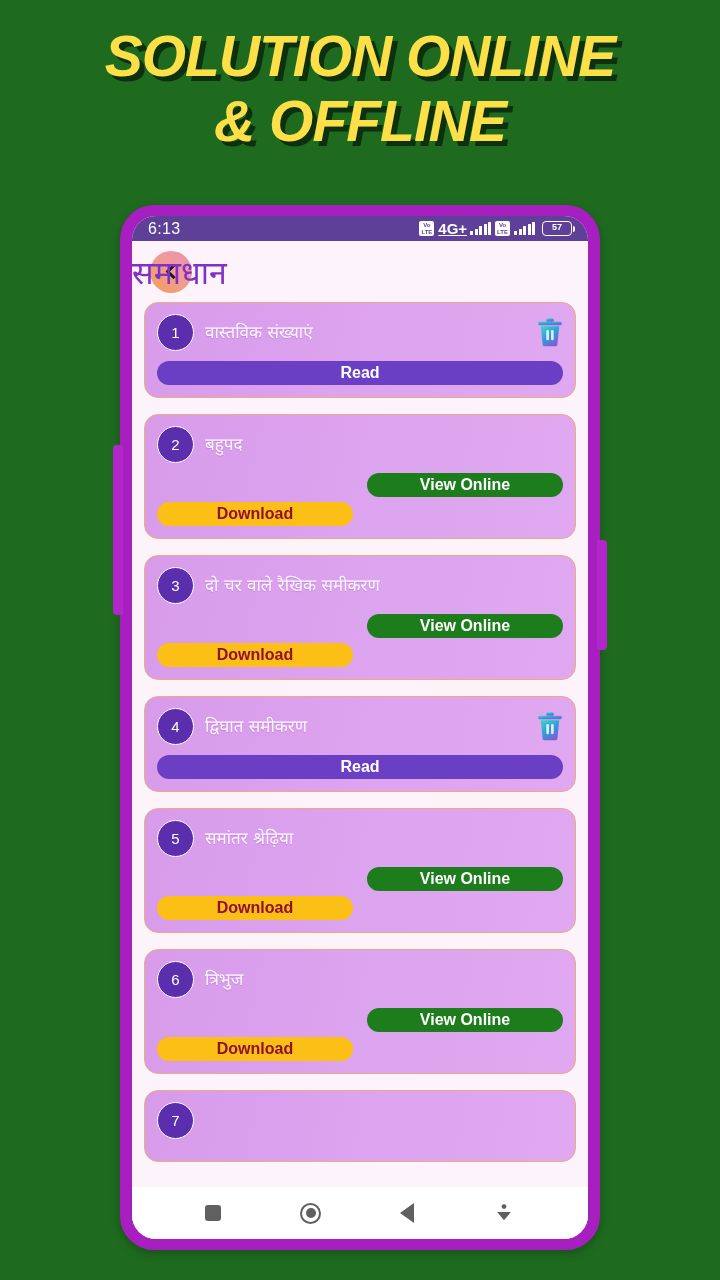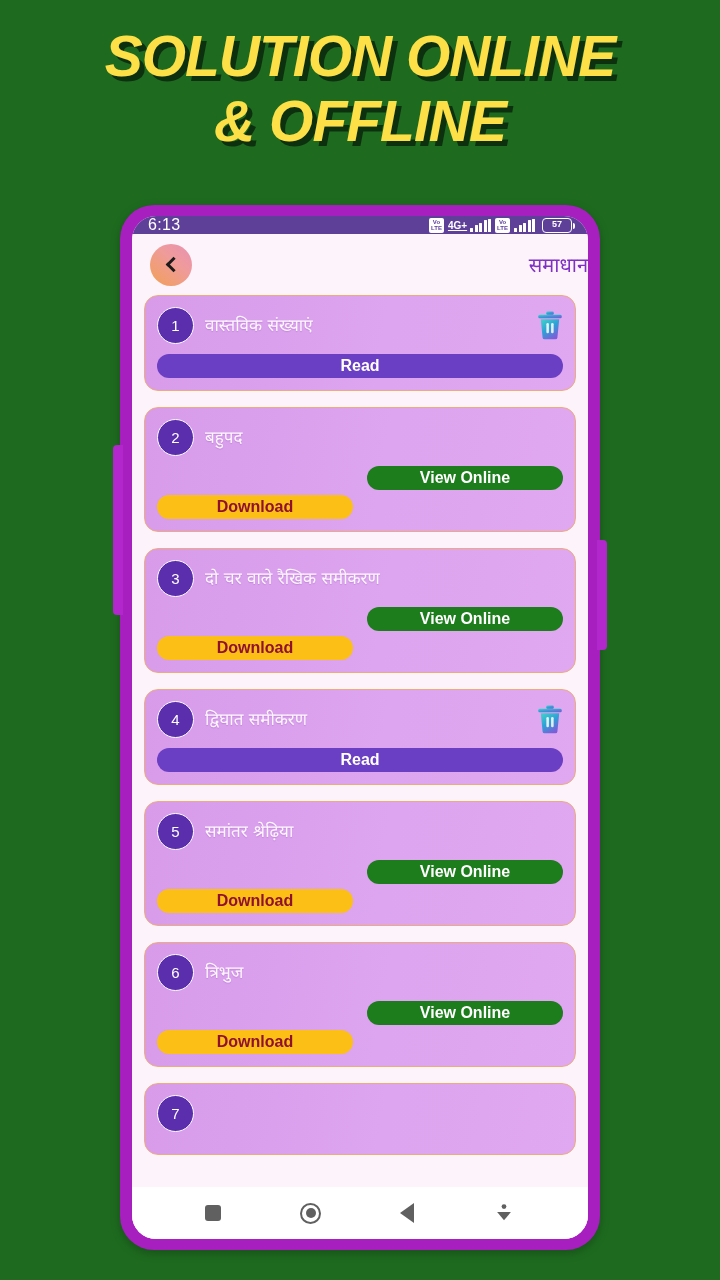--- a/index.html
+++ b/index.html
@@ -57,40 +57,40 @@
     width:456px; height:1023px;
     background:#fdf4fb;
     border-radius:24px;
     overflow:hidden;
     display:flex;
     flex-direction:column;
   }
 
   
   .statusbar {
-    height:18px;
+    height:25px;
     background:#5f4099;
     display:flex;
     align-items:center;
     justify-content:space-between;
     padding:0 16px;
     flex:none;
     color:#ffffff;
   }
   .sb-time { font-size:16px; font-weight:normal; letter-spacing:0.3px; }
   .sb-icons { display:flex; align-items:center; gap:4px; }
   .volte {
     background:#ffffff; color:#5f4099;
     font-size:6px; font-weight:bold;
     line-height:6.5px;
     padding:1px 2px;
     border-radius:2px;
     text-align:center;
   }
-  .net-label { font-size:10px; font-weight:bold; margin-right:-1px;text-decoration:underline; }
+  .net-label { font-size:15px; font-weight:bold; margin-right:-1px;text-decoration:underline; }
   .bars { display:flex; align-items:flex-end; gap:1.5px; height:13px; }
   .bars i { width:3px; background:#ffffff; display:block; border-radius:0.5px; }
   .bars i:nth-child(1){ height:4px; }
   .bars i:nth-child(2){ height:6.5px; }
   .bars i:nth-child(3){ height:9px; }
   .bars i:nth-child(4){ height:11.5px; }
   .bars i:nth-child(5){ height:13px; }
   .battery {
     border:1.5px solid #ffffff; border-radius:4px;
     width:30px; height:15px;
@@ -124,22 +124,22 @@
   .chev {
     width:11px; height:11px;
     border-left:3px solid #1b1b1b;
     border-bottom:3px solid #1b1b1b;
     transform:rotate(45deg);
     margin-left:4px;
   }
   .apptitle {
     position:absolute;
     left:0; right:0;
-    text-align:right;
-    font-size:20px;
+    text-align:left;
+    font-size:32px;
     color:#8030c4;
     font-family:Liberation Serif, serif;
     pointer-events:none;
   }
 
   
   .list {
     flex:1;
     overflow:hidden;
     padding:0 12px;

